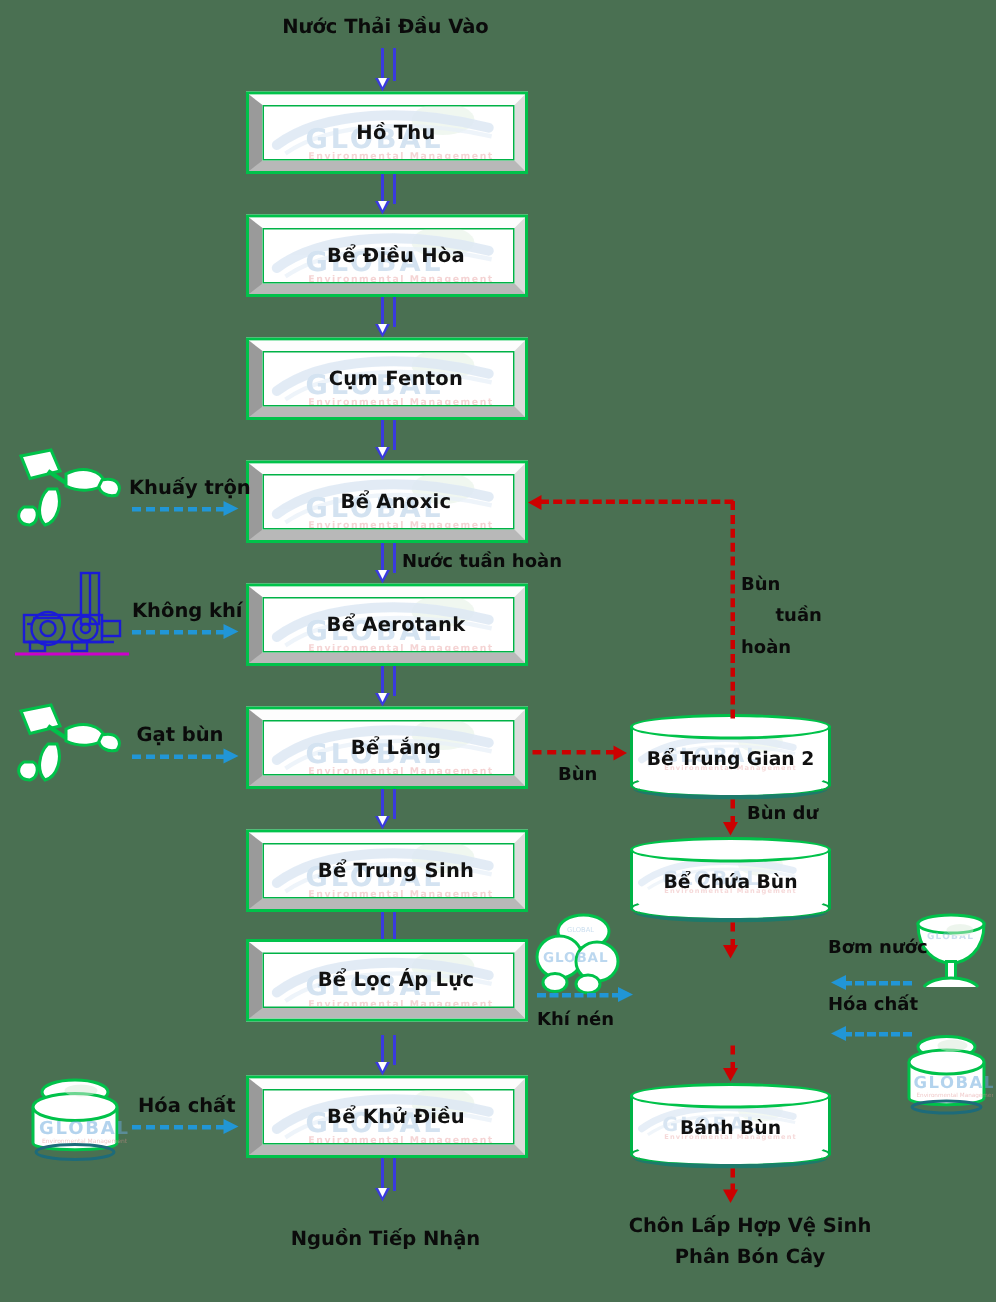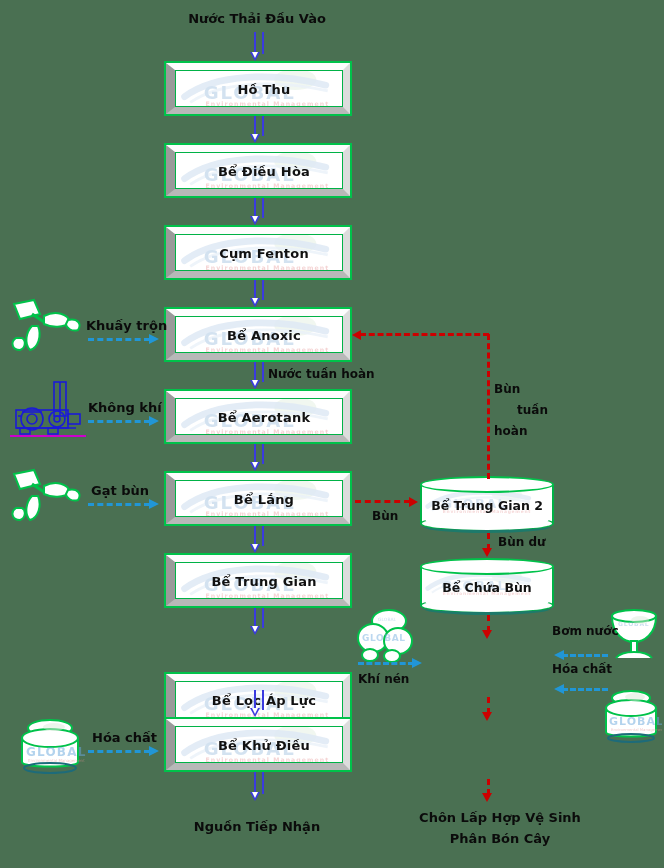--- a/index.html
+++ b/index.html
@@ -242,30 +242,30 @@
     <div class="vhead-in" style="left:252px;top:544px;"></div>
   </div>
 
   <div class="pbox" style="left:164px;top:553px;">
     <div class="bevel"></div>
     <div class="inner">
       <svg class="wm" viewBox="0 0 160 44">
           <use href="#gwm"></use>
         </svg>
     </div>
-    <div class="lbl">Bể Trung Gian</div>
+    <div class="lbl">Bể Trung Sinh</div>
   </div>
 
   <div>
     <div class="vline" style="left:254px;top:608px;height:20px;"></div>
     <div class="vhead" style="left:250px;top:626px;"></div>
     <div class="vhead-in" style="left:252px;top:626px;"></div>
   </div>
 
-  <div class="pbox" style="left:164px;top:672px;">
+  <div class="pbox" style="left:164px;top:626px;">
     <div class="bevel"></div>
     <div class="inner">
       <svg class="wm" viewBox="0 0 160 44">
           <use href="#gwm"></use>
         </svg>
     </div>
     <div class="lbl">Bể Lọc Áp Lực</div>
   </div>
 
   <div>
@@ -309,20 +309,31 @@
           <use href="#gwm"></use>
         </svg>
     </div>
     <div class="top"></div>
     <div class="bot"></div>
     <div class="botshadow"></div>
     <div class="lbl">Bể Chứa Bùn</div>
   </div>
 
 
+  <div class="cyl" style="left:420px;top:722px;">
+    <div class="body">
+      <svg class="wm" viewBox="0 0 160 44" style="width:118px;height:30px;position:absolute;left:0;top:2px;">
+          <use href="#gwm"></use>
+        </svg>
+    </div>
+    <div class="top"></div>
+    <div class="bot"></div>
+    <div class="botshadow"></div>
+    <div class="lbl">Bánh Bùn</div>
+  </div>
 
   <div>
     <div class="rdash-h" style="left:355px;top:500px;width:55px;"></div>
     <div class="rhead-right" style="left:409px;top:497px;"></div>
   </div>
   <div class="tlabel sm" style="left:372px;top:509px;">Bùn</div>
 
   <div>
     <div class="rdash-v" style="left:487px;top:334px;height:145px;"></div>
     <div class="rdash-h" style="left:360px;top:333px;width:129px;"></div>

